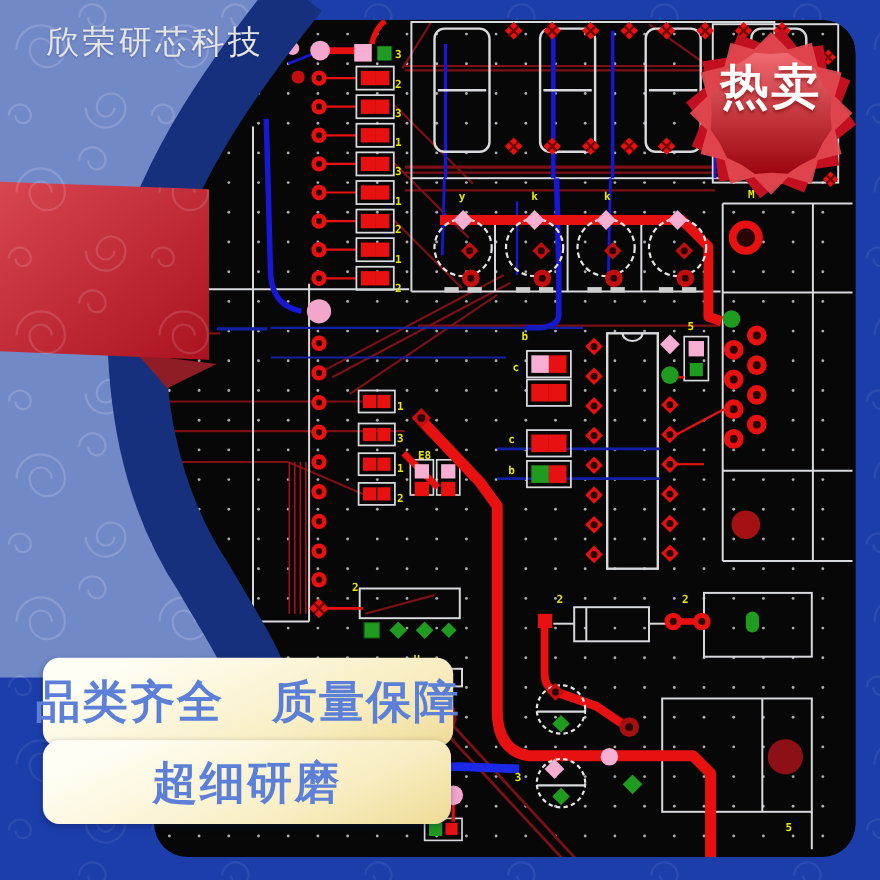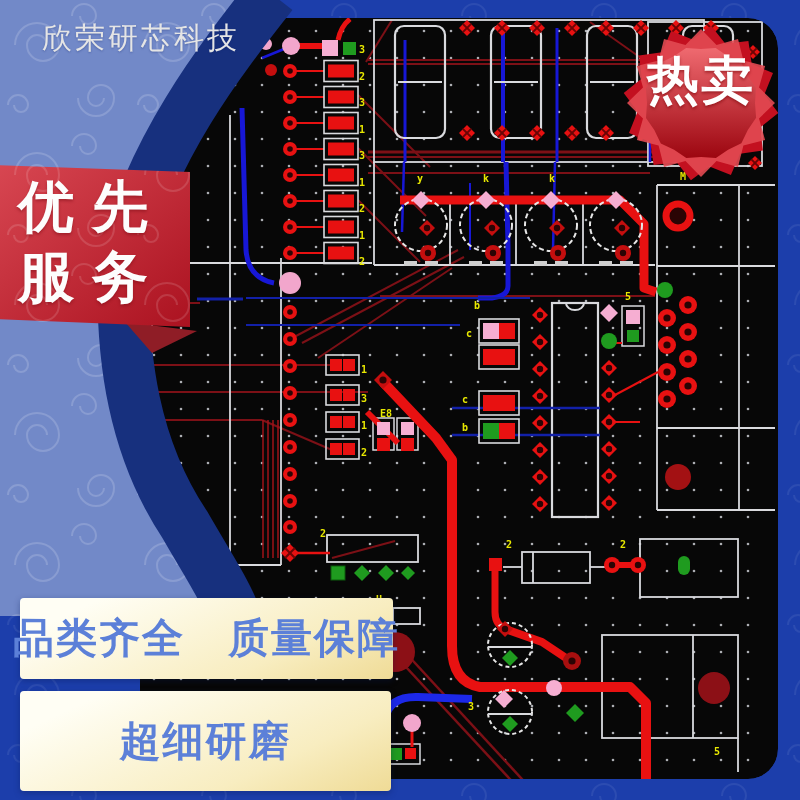--- a/index.html
+++ b/index.html
@@ -5,26 +5,26 @@
   html,body{margin:0;padding:0;}
   .stage{position:relative;width:800px;height:800px;overflow:hidden;background:#1c3eab;
          font-family:"Liberation Sans","DejaVu Sans",sans-serif;}
   .stage svg{position:absolute;left:0;top:0;}
   .company{position:absolute;left:42px;top:18px;width:260px;color:#e5e5e5;font-size:30px;
            letter-spacing:3px;font-weight:500;text-shadow:0 1px 2px rgba(20,40,110,.35);}
   .ribbon-text{position:absolute;left:18px;top:172px;width:165px;color:#fdfdfd;
                font-size:56px;line-height:70px;letter-spacing:18px;font-weight:600;
                text-shadow:0 2px 3px rgba(120,10,20,.45);}
   .seal-text{position:absolute;left:629px;top:57px;width:144px;text-align:center;color:#ffffff;
-             font-size:52px;line-height:46px;font-weight:700;letter-spacing:2px;
+             font-size:44px;line-height:46px;font-weight:700;letter-spacing:2px;
              text-shadow:0 2px 3px rgba(120,5,10,.55);}
-  .pill{position:absolute;border-radius:4px;background:linear-gradient(155deg,#fffef4 15%,#f8edc0 70%,#efdb96 100%);
-        box-shadow:0 2px 6px rgba(10,25,80,.35);display:flex;align-items:center;justify-content:center;}
+  .pill{position:absolute;border-radius:15px;background:linear-gradient(155deg,#fffef4 15%,#f8edc0 70%,#efdb96 100%);
+        box-shadow:0 2px 6px rgba(10,25,80,.35);display:flex;align-items:center;justify-content:center;margin-left:19px;}
   .pill1{left:20px;top:598px;width:373px;height:81px;}
-  .pill2{left:20px;top:691px;width:371px;height:100px;}
+  .pill2{left:20px;top:673px;width:371px;height:76px;}
   .pill-text{color:#5c80d8;font-size:41px;font-weight:600;letter-spacing:2px;white-space:pre;}
 </style>
 </head>
 <body>
 
 <div class="stage">
   <svg width="800" height="800" viewBox="0 0 800 800">
     <defs>
       <pattern id="sw" width="130" height="130" patternUnits="userSpaceOnUse">
         <g fill="none" stroke="#ffffff" stroke-width="2">
@@ -1124,24 +1124,20 @@
 
     <g id="seal">
         <polygon points="711.1,25.7 725.4,43.8 748.4,41.1 751.7,64.0 773.0,73.1 764.4,94.6 778.3,113.1 760.2,127.4 762.9,150.4 740.0,153.7 730.9,175.0 709.4,166.4 690.9,180.3 676.6,162.2 653.6,164.9 650.3,142.0 629.0,132.9 637.6,111.4 623.7,92.9 641.8,78.6 639.1,55.6 662.0,52.3 671.1,31.0 692.6,39.6" fill="#c31020"></polygon>
         <polygon points="701.0,29.0 716.5,45.0 738.0,38.9 743.4,60.6 765.1,66.0 759.0,87.5 775.0,103.0 759.0,118.5 765.1,140.0 743.4,145.4 738.0,167.1 716.5,161.0 701.0,177.0 685.5,161.0 664.0,167.1 658.6,145.4 636.9,140.0 643.0,118.5 627.0,103.0 643.0,87.5 636.9,66.0 658.6,60.6 664.0,38.9 685.5,45.0" fill="#e24a52" opacity="0.9"></polygon>
         <polygon points="715.7,47.9 727.9,56.2 741.2,62.6 747.7,75.9 756.0,88.1 755.0,102.9 756.1,117.7 747.8,129.9 741.4,143.2 728.1,149.7 715.9,158.0 701.1,157.0 686.3,158.1 674.1,149.8 660.8,143.4 654.3,130.1 646.0,117.9 647.0,103.1 645.9,88.3 654.2,76.1 660.6,62.8 673.9,56.3 686.1,48.0 700.9,49.0" fill="url(#gSeal)"></polygon>
       </g>
   </svg>
 
   <div class="company">欣荣研芯科技</div>
 
-  <div class="ribbon-text">
-      <div>优先</div>
-      <div>服务</div>
-    </div>
 
   <div class="seal-text">
       <div>热卖</div>
     </div>
 
   <div class="pill pill1">
     <span class="pill-text">品类齐全　质量保障</span>
   </div>
   <div class="pill pill2">
     <span class="pill-text">超细研磨</span>

